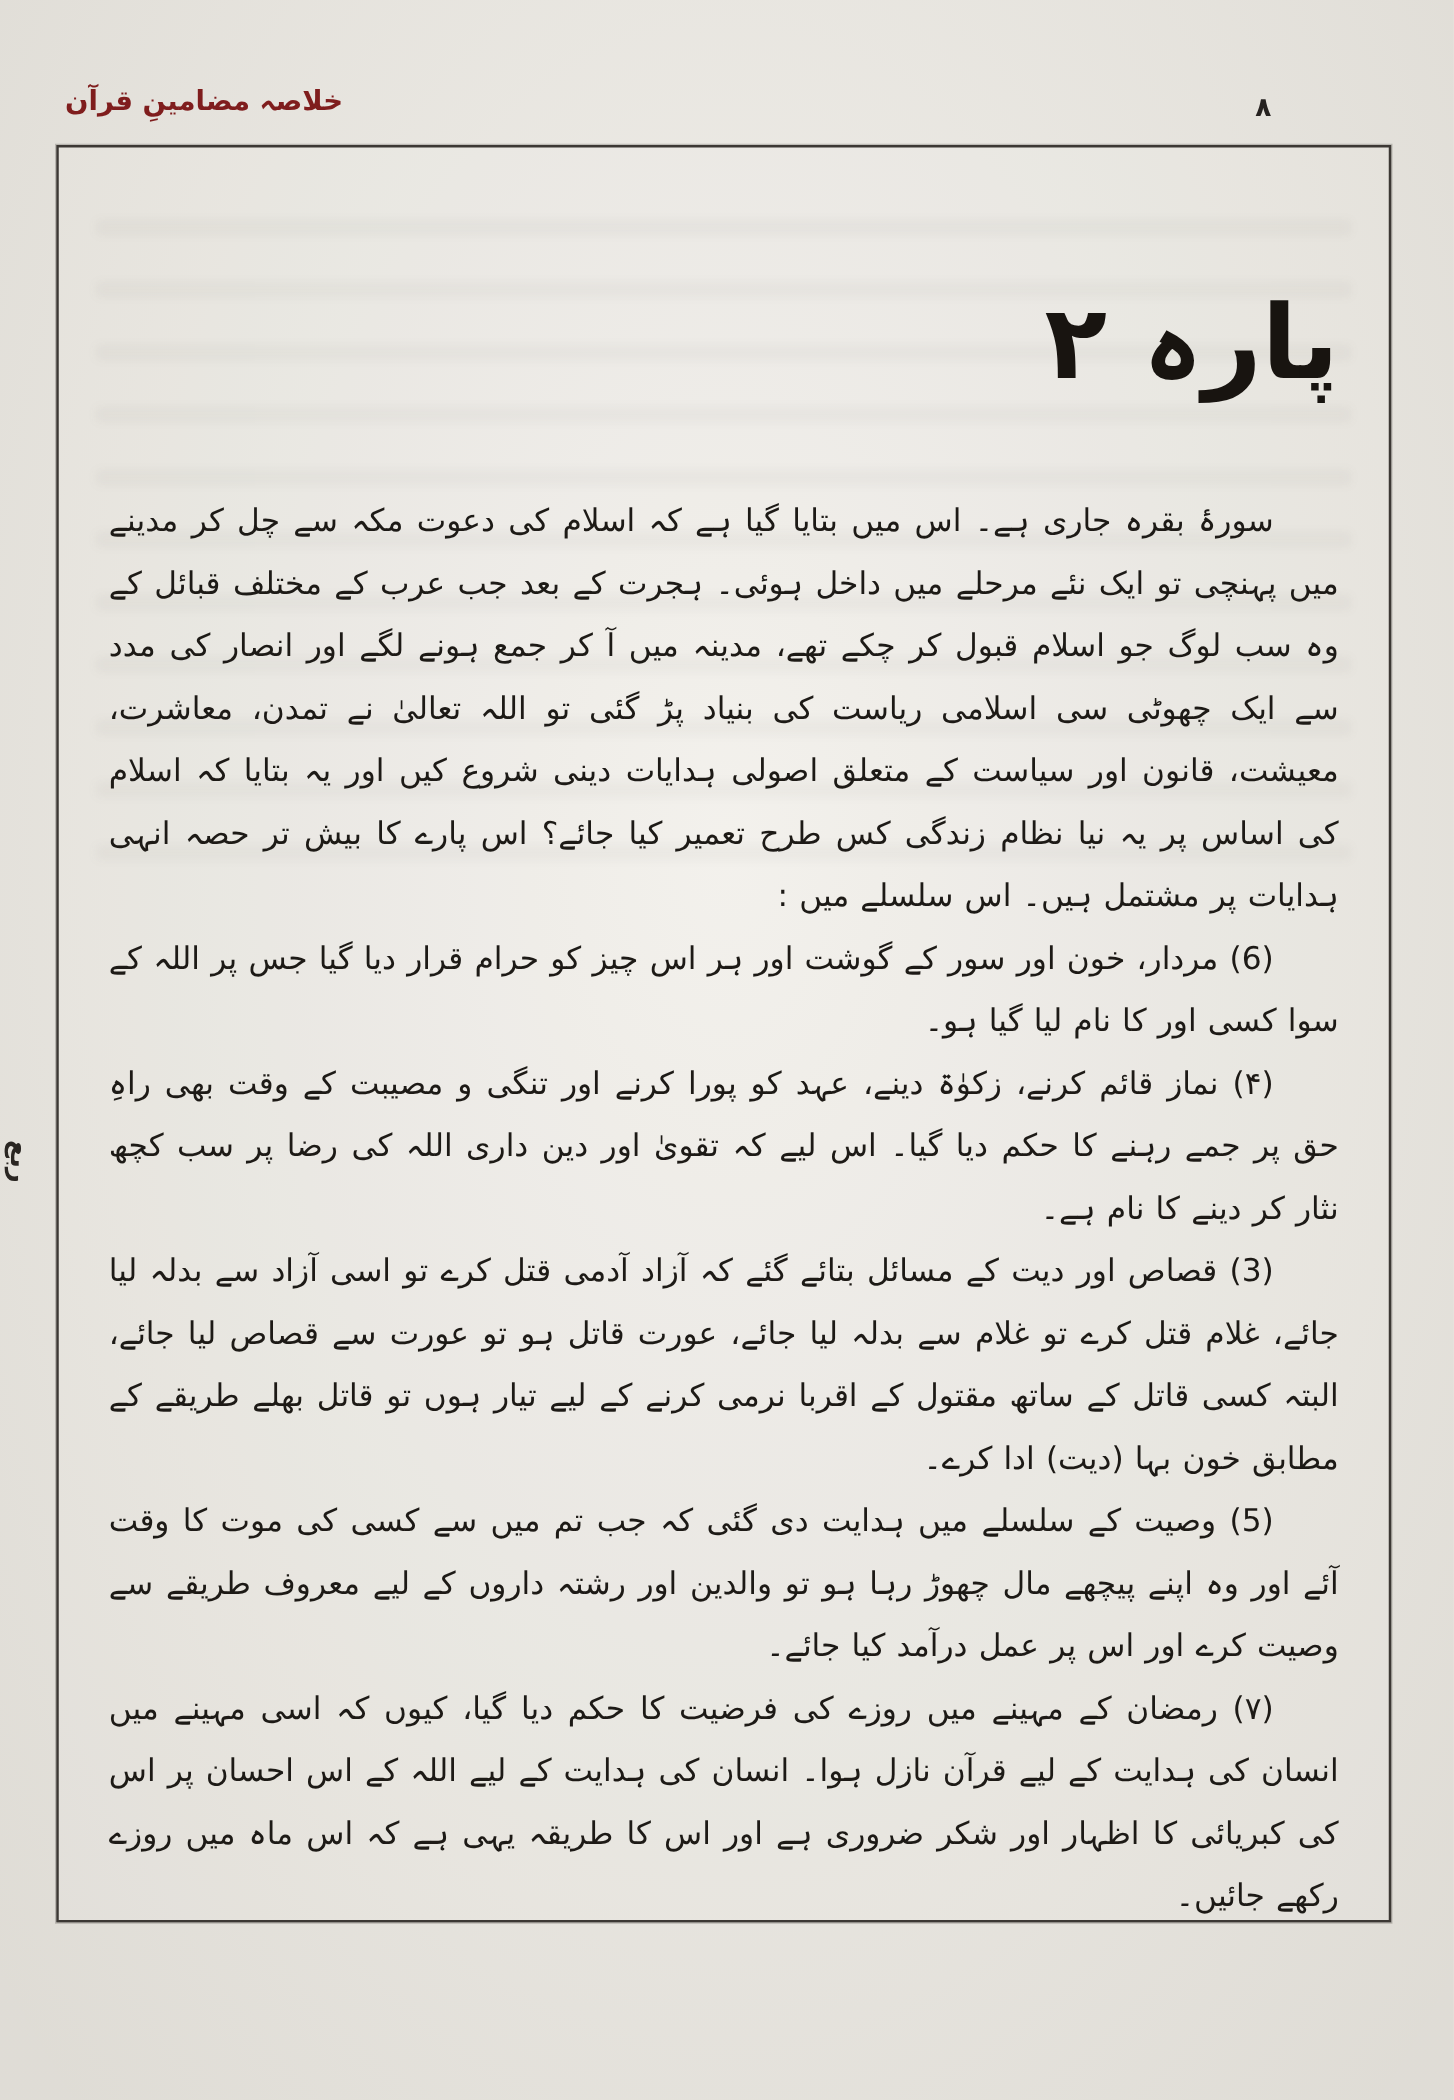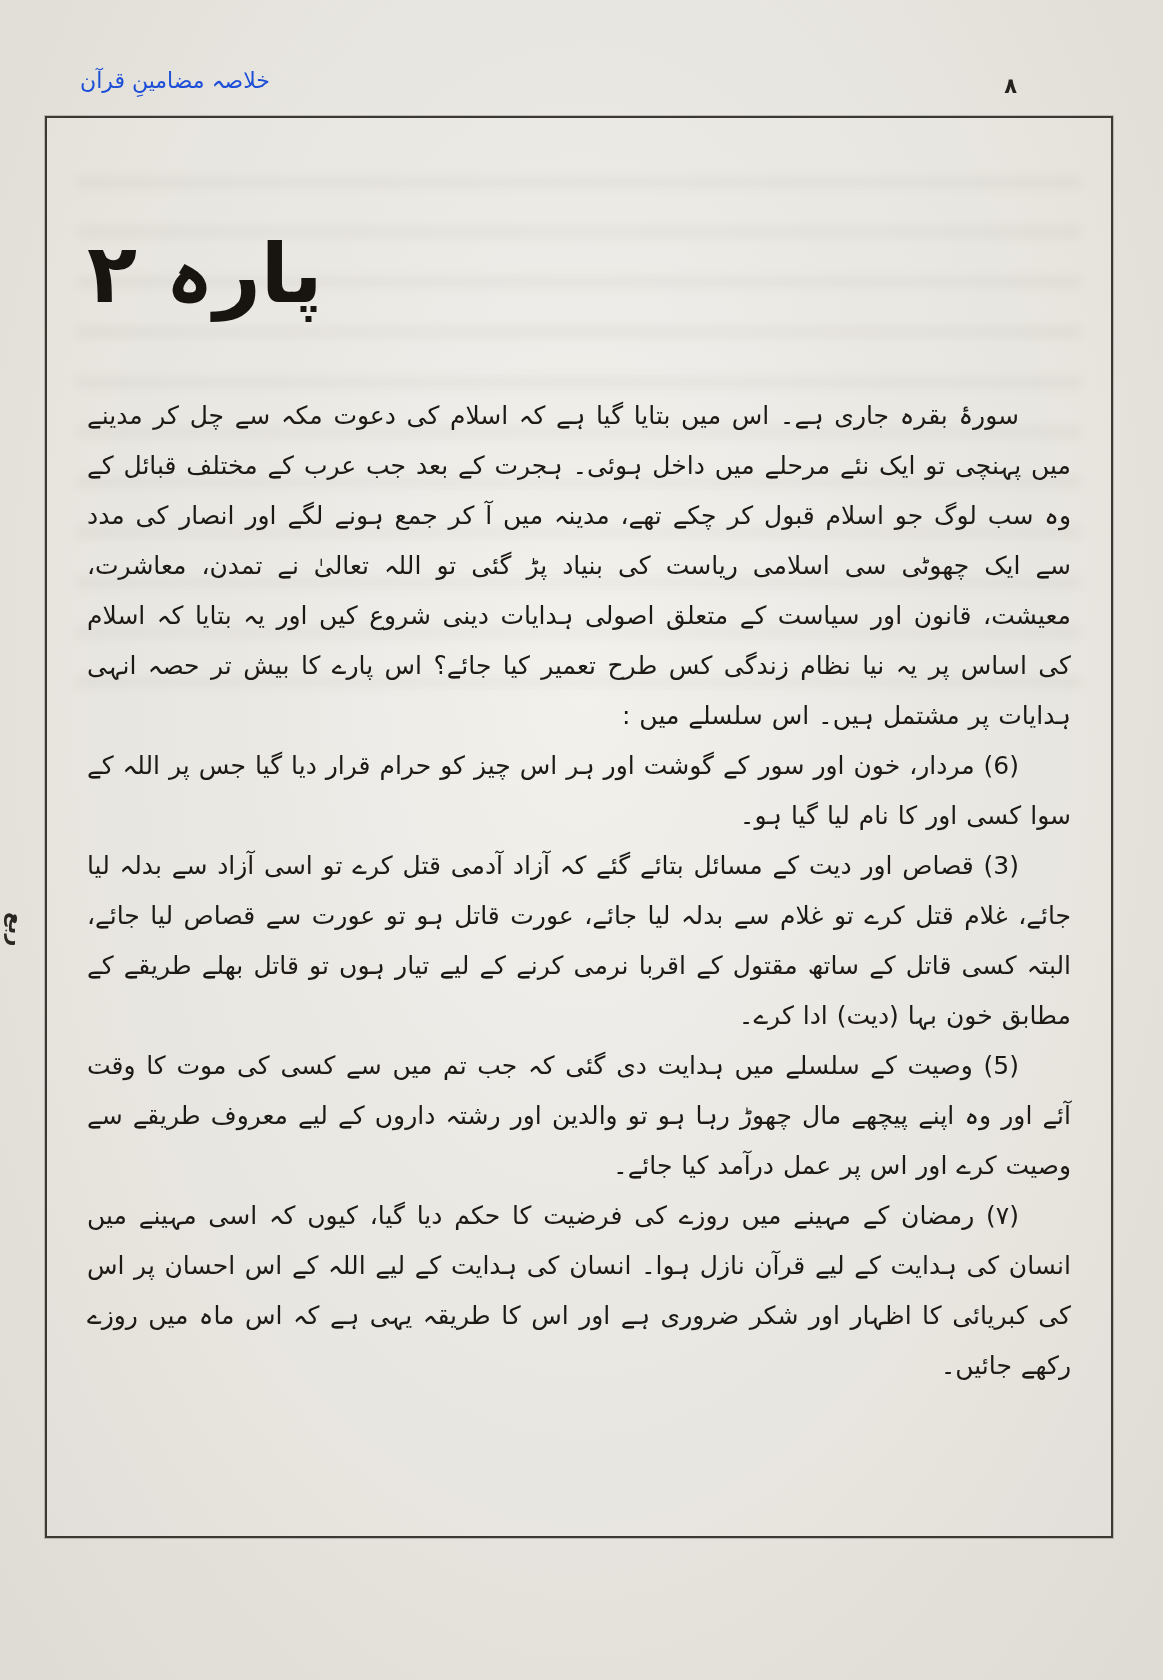--- a/index.html
+++ b/index.html
@@ -19,25 +19,24 @@
     position: relative;
     direction: rtl;
   }
 
   
   .book-title {
     position: absolute;
     top: 68px;
     left: 52px;
     font-size: 22px;
-    font-weight: 400;
+    font-weight: 700;
     direction: rtl;
-    color: #1d4ed8;
+    color: #7f1d1d;
     letter-spacing: 0.5px;
-    margin-left: 28px;
   }
 
   .page-number {
     position: absolute;
     top: 74px;
     right: 146px;
     font-size: 21px;
     font-weight: 700;
     color: #262220;
   }
@@ -80,21 +79,21 @@
       transparent 0px, transparent 38px,
       rgba(110,104,94,0.10) 38px, rgba(110,104,94,0.10) 50px
     );
     filter: blur(4px);
     opacity: 0.5;
     pointer-events: none;
   }
 
   .para-title {
     position: relative;
-    text-align: left;
+    text-align: right;
     font-size: 82px;
     font-weight: 700;
     margin-top: 108px;
     margin-bottom: 70px;
     color: #181410;
     direction: rtl;
   }
 
   .body-text {
     position: relative;
@@ -129,20 +128,21 @@
     <h1 class="para-title">پارہ ۲</h1>
 
     <div class="body-text">
 
       <p class="para">سورۂ بقرہ جاری ہے۔ اس میں بتایا گیا ہے کہ اسلام کی دعوت مکہ سے چل کر مدینے میں پہنچی تو ایک نئے مرحلے میں داخل ہوئی۔ ہجرت کے بعد جب عرب کے مختلف قبائل کے وہ سب لوگ جو اسلام قبول کر چکے تھے، مدینہ میں آ کر جمع ہونے لگے اور انصار کی مدد سے ایک چھوٹی سی اسلامی ریاست کی بنیاد پڑ گئی تو اللہ تعالیٰ نے تمدن، معاشرت، معیشت، قانون اور سیاست کے متعلق اصولی ہدایات دینی شروع کیں اور یہ بتایا کہ اسلام کی اساس پر یہ نیا نظام زندگی کس طرح تعمیر کیا جائے؟ اس پارے کا بیش تر حصہ انہی ہدایات پر مشتمل ہیں۔ اس سلسلے میں :</p>
 
 
 
       <p class="para">(6) مردار، خون اور سور کے گوشت اور ہر اس چیز کو حرام قرار دیا گیا جس پر اللہ کے سوا کسی اور کا نام لیا گیا ہو۔</p>
 
+      <p class="para">(۴) نماز قائم کرنے، زکوٰۃ دینے، عہد کو پورا کرنے اور تنگی و مصیبت کے وقت بھی راہِ حق پر جمے رہنے کا حکم دیا گیا۔ اس لیے کہ تقویٰ اور دین داری اللہ کی رضا پر سب کچھ نثار کر دینے کا نام ہے۔</p>
 
       <p class="para">(3) قصاص اور دیت کے مسائل بتائے گئے کہ آزاد آدمی قتل کرے تو اسی آزاد سے بدلہ لیا جائے، غلام قتل کرے تو غلام سے بدلہ لیا جائے، عورت قاتل ہو تو عورت سے قصاص لیا جائے، البتہ کسی قاتل کے ساتھ مقتول کے اقربا نرمی کرنے کے لیے تیار ہوں تو قاتل بھلے طریقے کے مطابق خون بہا (دیت) ادا کرے۔</p>
 
       <p class="para">(5) وصیت کے سلسلے میں ہدایت دی گئی کہ جب تم میں سے کسی کی موت کا وقت آئے اور وہ اپنے پیچھے مال چھوڑ رہا ہو تو والدین اور رشتہ داروں کے لیے معروف طریقے سے وصیت کرے اور اس پر عمل درآمد کیا جائے۔</p>
 
       <p class="para">(۷) رمضان کے مہینے میں روزے کی فرضیت کا حکم دیا گیا، کیوں کہ اسی مہینے میں انسان کی ہدایت کے لیے قرآن نازل ہوا۔ انسان کی ہدایت کے لیے اللہ کے اس احسان پر اس کی کبریائی کا اظہار اور شکر ضروری ہے اور اس کا طریقہ یہی ہے کہ اس ماہ میں روزے رکھے جائیں۔</p>
 
     </div>
   </div>
 </div>

